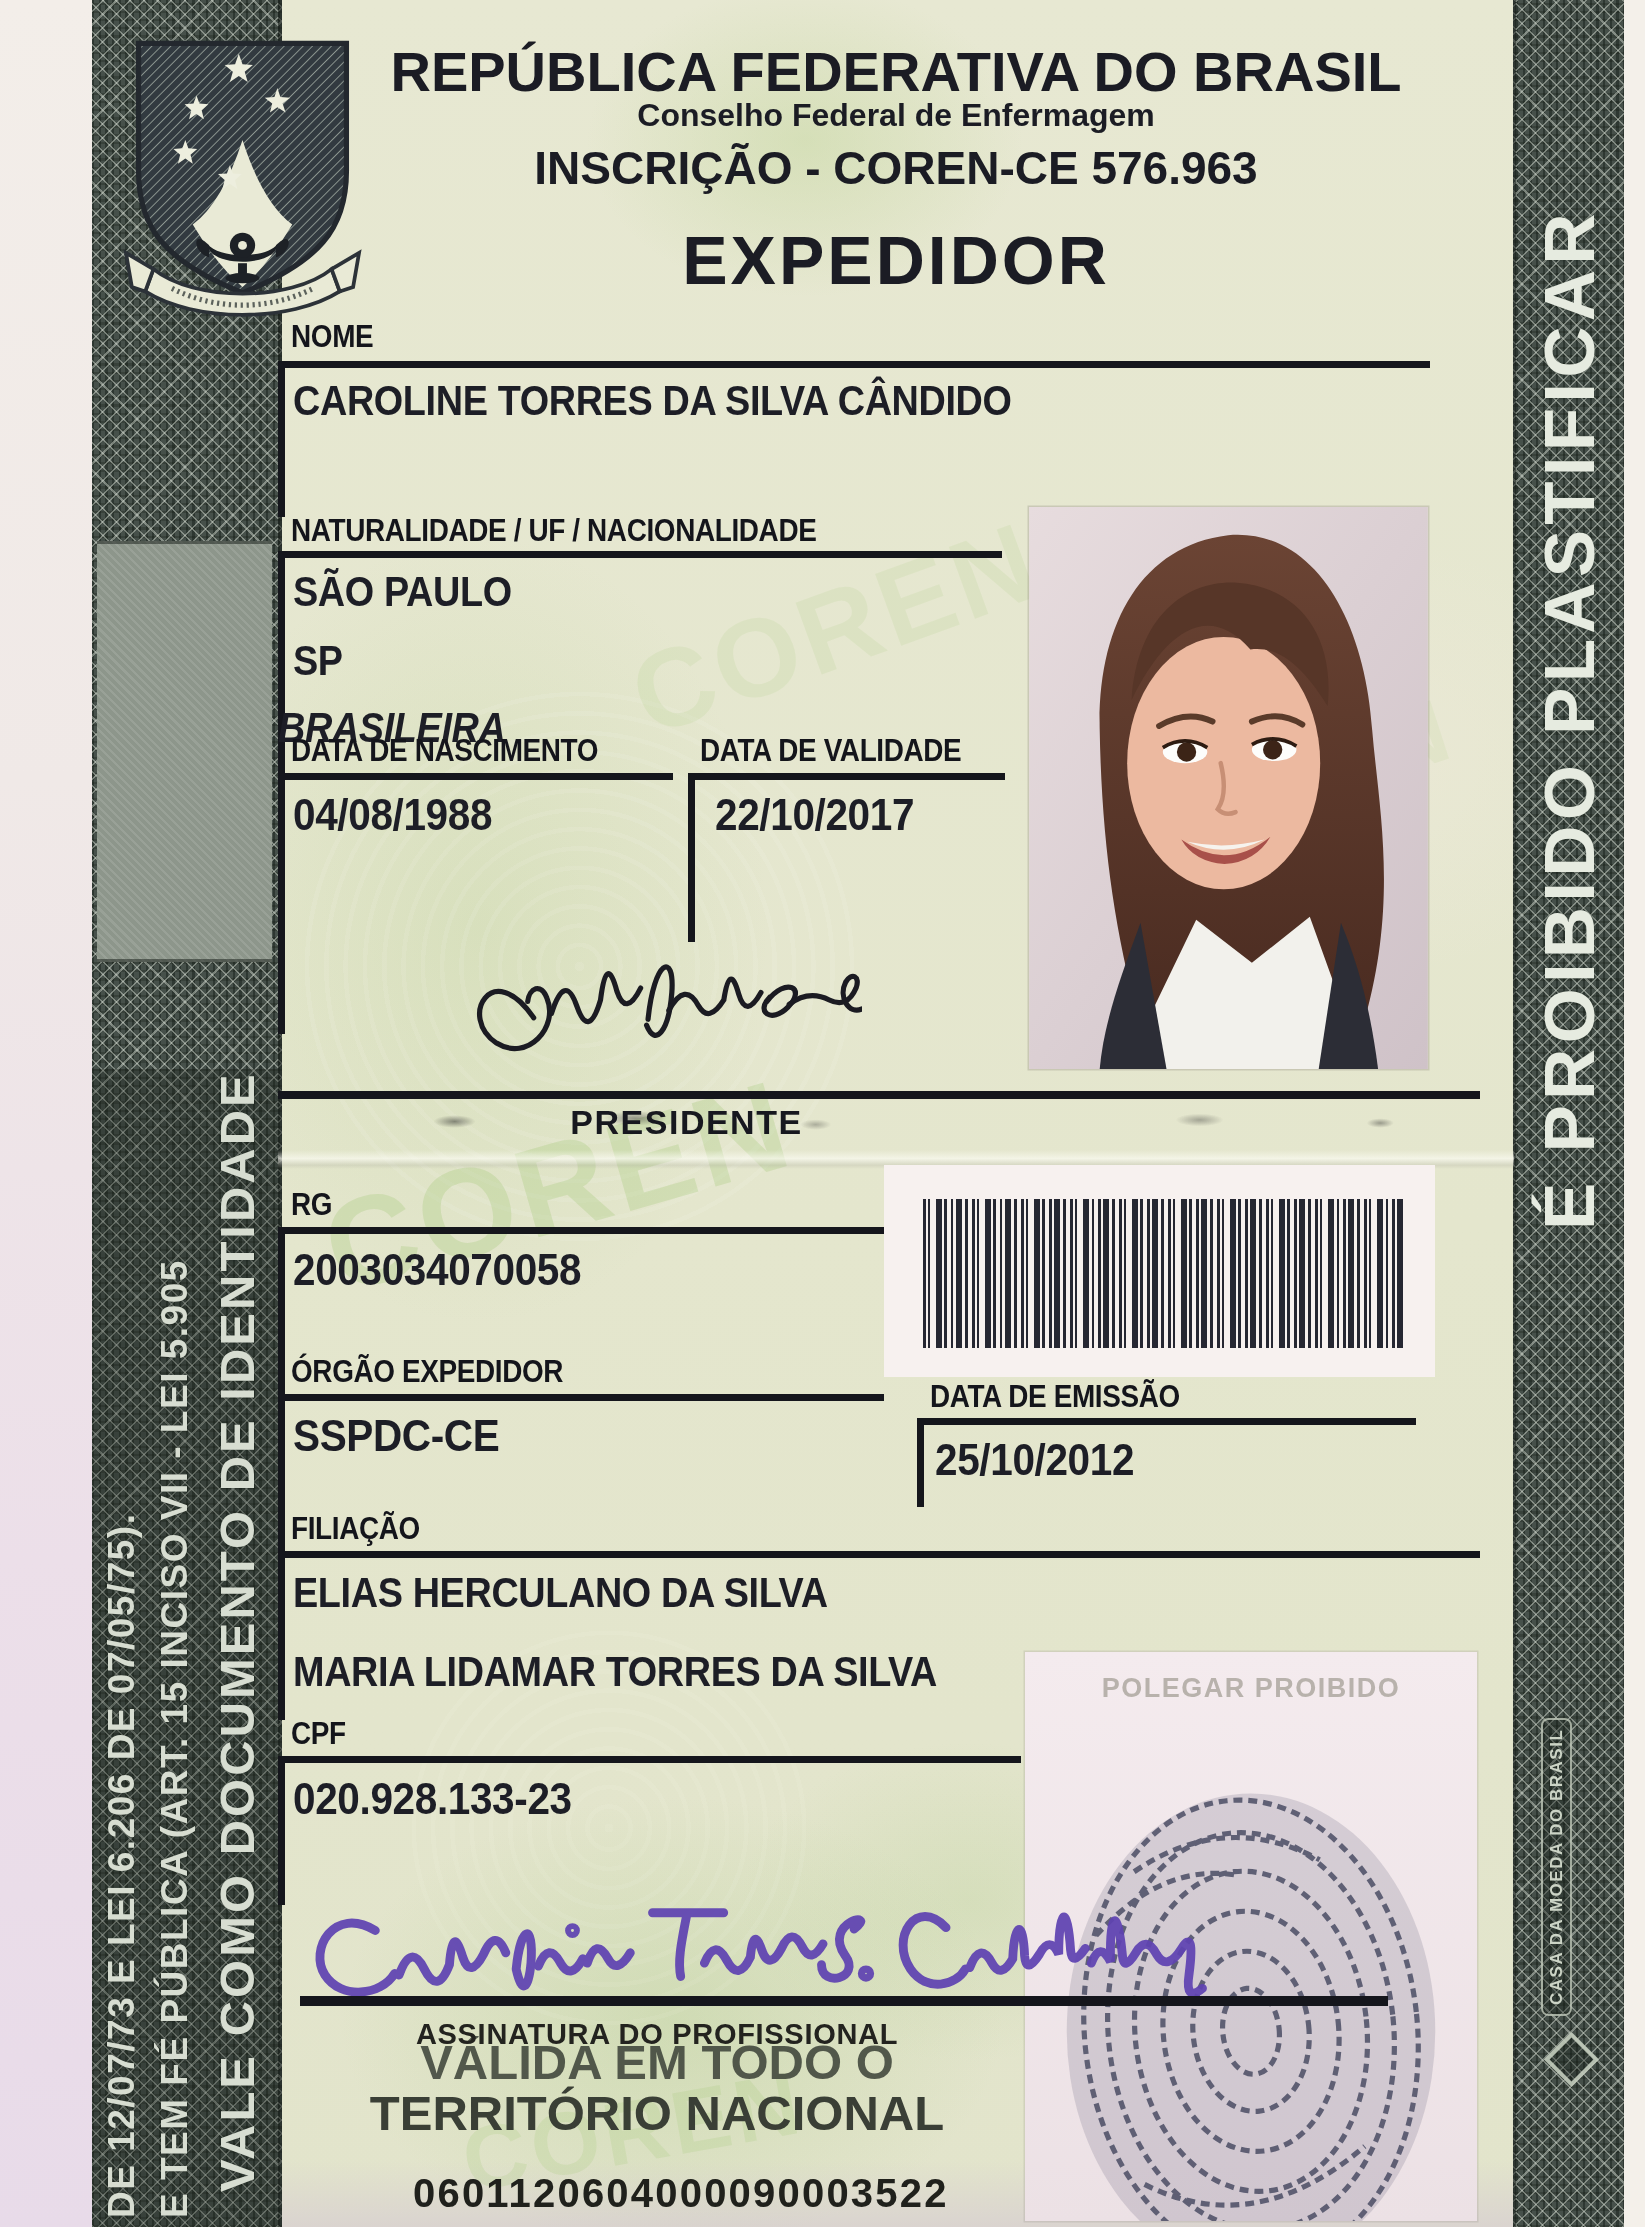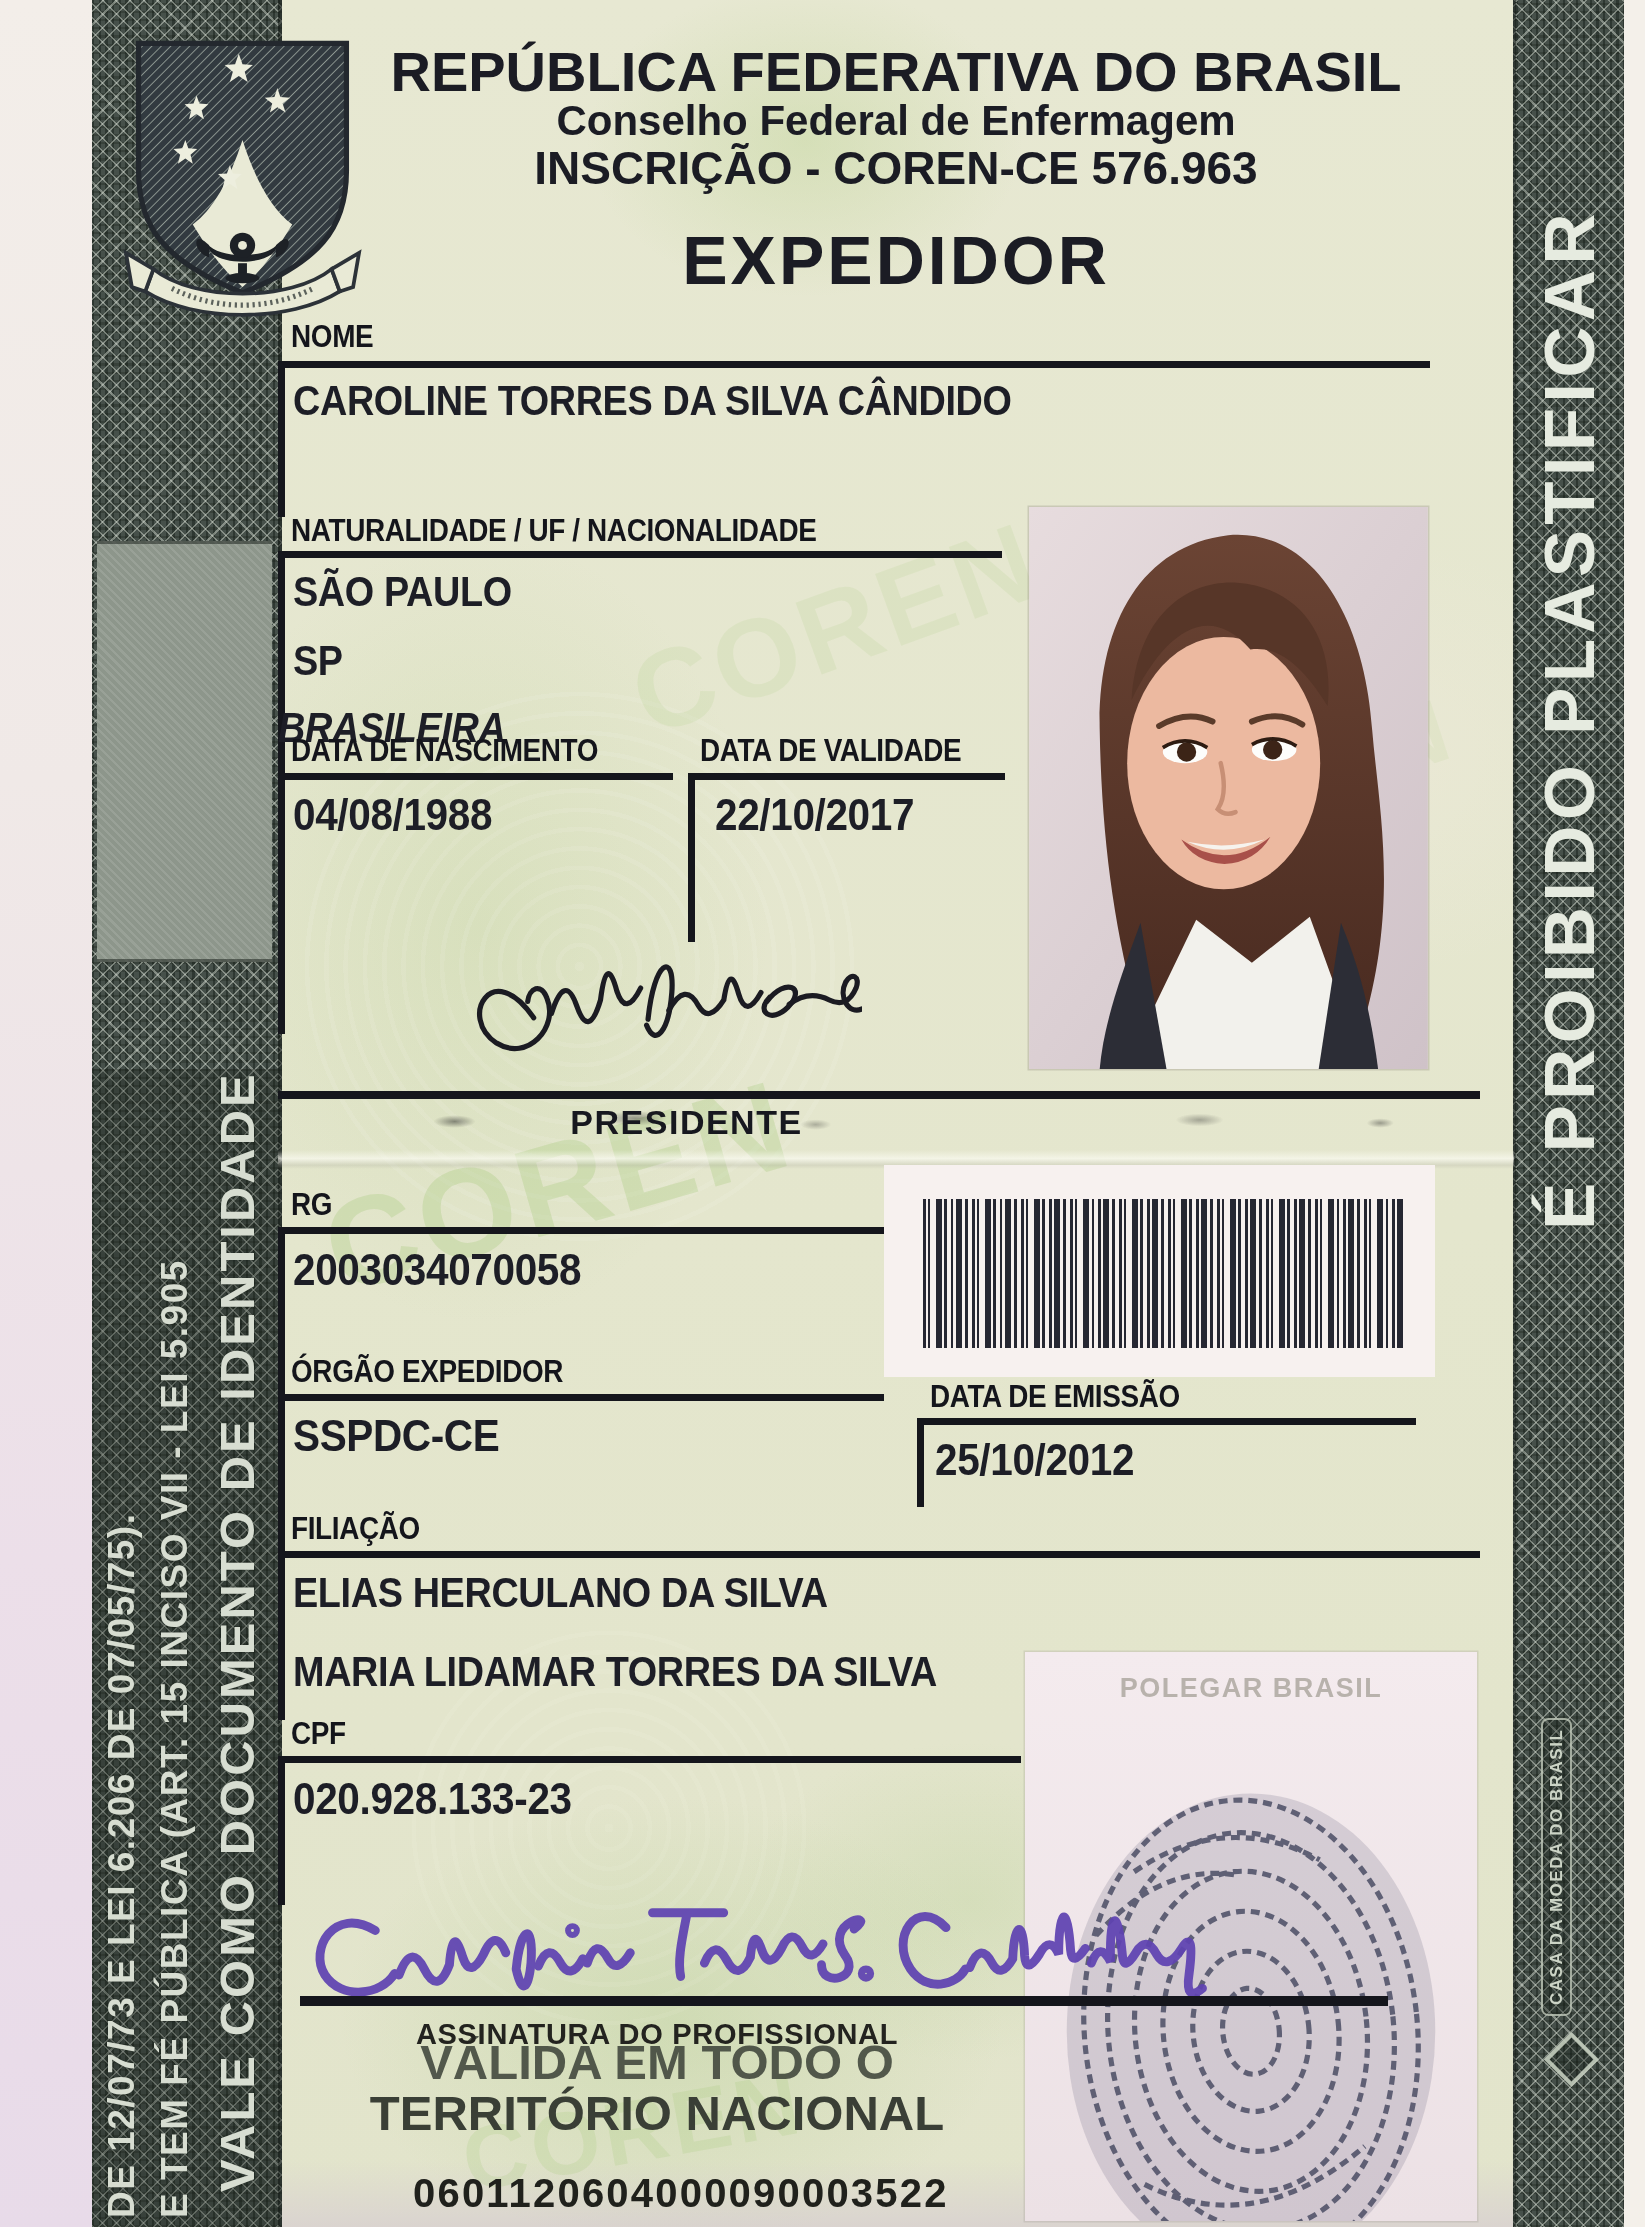--- a/index.html
+++ b/index.html
@@ -137,21 +137,21 @@
     </g>
     <circle cx="165" cy="290" r="6" fill="#e9ead6"></circle>
 
     <path d="M45,322 C100,366 230,366 285,322 L296,352 C230,394 100,394 34,352 Z" fill="#e9ead6" stroke="#2c3238" stroke-width="5"></path>
     <path d="M45,322 L8,300 L16,346 L34,352 Z" fill="#e9ead6" stroke="#2c3238" stroke-width="5"></path>
     <path d="M285,322 L322,300 L314,346 L296,352 Z" fill="#e9ead6" stroke="#2c3238" stroke-width="5"></path>
     <path d="M70,348 C130,378 200,378 260,348" fill="none" stroke="#5c625c" stroke-width="7" stroke-dasharray="3 5"></path>
   </svg>
 
   <div class="abs hdr" style="top:39px;font-size:56px;">REPÚBLICA FEDERATIVA DO BRASIL</div>
-  <div class="abs hdr" style="top:97px;font-size:42px;">Conselho Federal de Enfermagem</div>
+  <div class="abs hdr" style="top:97px;font-size:32px;">Conselho Federal de Enfermagem</div>
   <div class="abs hdr" style="top:141px;font-size:46px;">INSCRIÇÃO - COREN-CE 576.963</div>
   <div class="abs hdr" style="top:221px;font-size:68px;letter-spacing:3px;">EXPEDIDOR</div>
 
   <div class="abs" style="left:291px;top:319px;"><span class="lbl">NOME</span></div>
   <div class="abs rule" style="left:278px;top:361px;width:1152px;--tick:156px;"></div>
   <div class="abs" style="left:293px;top:377px;"><span class="val">CAROLINE TORRES DA SILVA CÂNDIDO</span></div>
 
   <div class="abs" style="left:291px;top:513px;"><span class="lbl">NATURALIDADE / UF / NACIONALIDADE</span></div>
   <div class="abs rule" style="left:278px;top:551px;width:724px;--tick:483px;"></div>
   <div class="abs" style="left:293px;top:568px;"><span class="val">SÃO PAULO</span></div>
@@ -234,21 +234,21 @@
   <div class="abs" style="left:291px;top:1511px;"><span class="lbl">FILIAÇÃO</span></div>
   <div class="abs rule" style="left:278px;top:1551px;width:1202px;--tick:169px;"></div>
   <div class="abs" style="left:293px;top:1648px;"><span class="val">MARIA LIDAMAR TORRES DA SILVA</span></div>
   <div class="abs" style="left:293px;top:1569px;"><span class="val">ELIAS HERCULANO DA SILVA</span></div>
 
   <div class="abs" style="left:291px;top:1716px;"><span class="lbl">CPF</span></div>
   <div class="abs rule" style="left:278px;top:1756px;width:743px;--tick:149px;"></div>
   <div class="abs" style="left:293px;top:1773px;"><span class="val" style="font-size:45px;">020.928.133-23</span></div>
 
   <div class="abs fbox">
-    <div class="abs flabel">POLEGAR BRASIL</div>
+    <div class="abs flabel">POLEGAR PROIBIDO</div>
     <svg class="abs" style="left:15px;top:119px;" width="422" height="476" viewBox="0 0 568 640">
       <ellipse cx="284" cy="350" rx="248" ry="320" fill="rgba(62,64,92,.16)"></ellipse>
       <g fill="none" stroke="#43465e" stroke-width="7" opacity=".8" stroke-dasharray="12 8" transform="rotate(-6 284 350)">
         <ellipse cx="284" cy="350" rx="38" ry="58"></ellipse>
         <ellipse cx="284" cy="350" rx="78" ry="108"></ellipse>
         <ellipse cx="284" cy="350" rx="118" ry="162"></ellipse>
         <ellipse cx="284" cy="350" rx="156" ry="216"></ellipse>
         <ellipse cx="284" cy="350" rx="192" ry="268"></ellipse>
         <ellipse cx="284" cy="350" rx="224" ry="312"></ellipse>
         <path d="M90,200 q100,-90 200,-60"></path>

